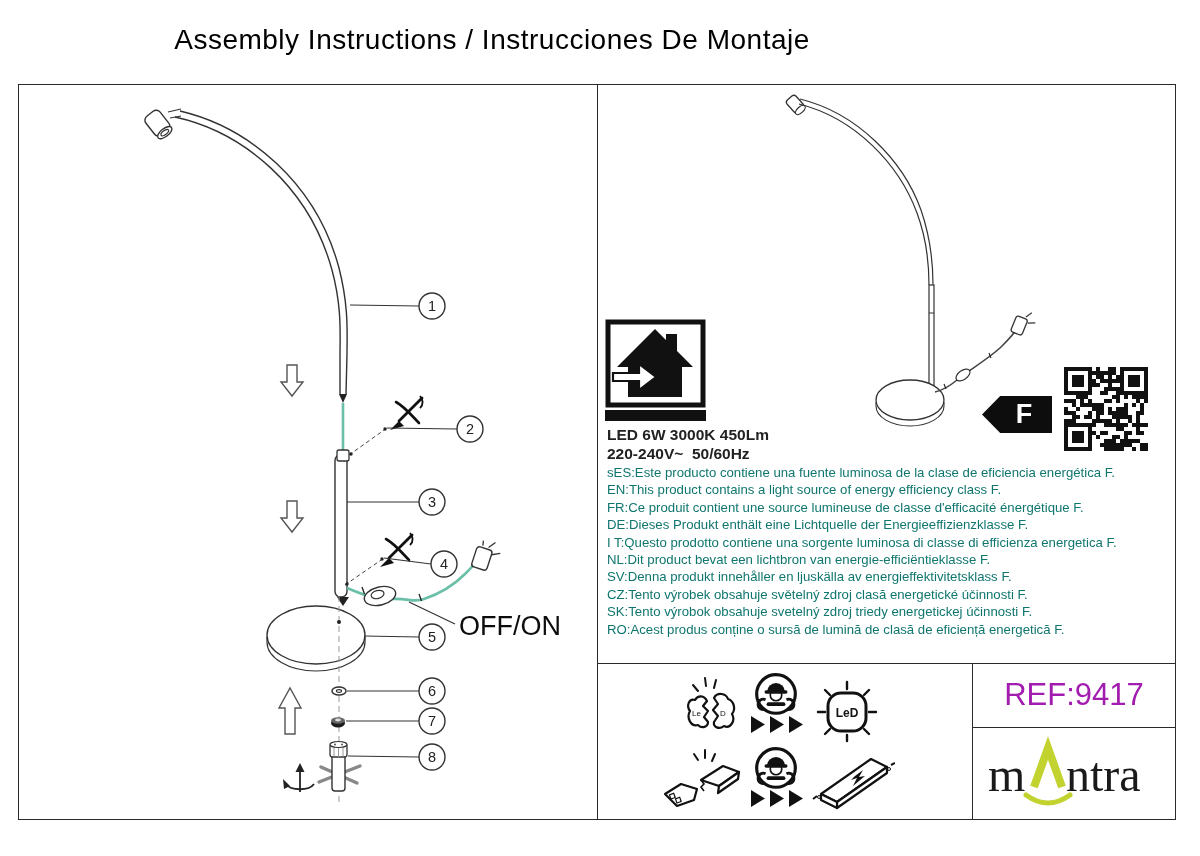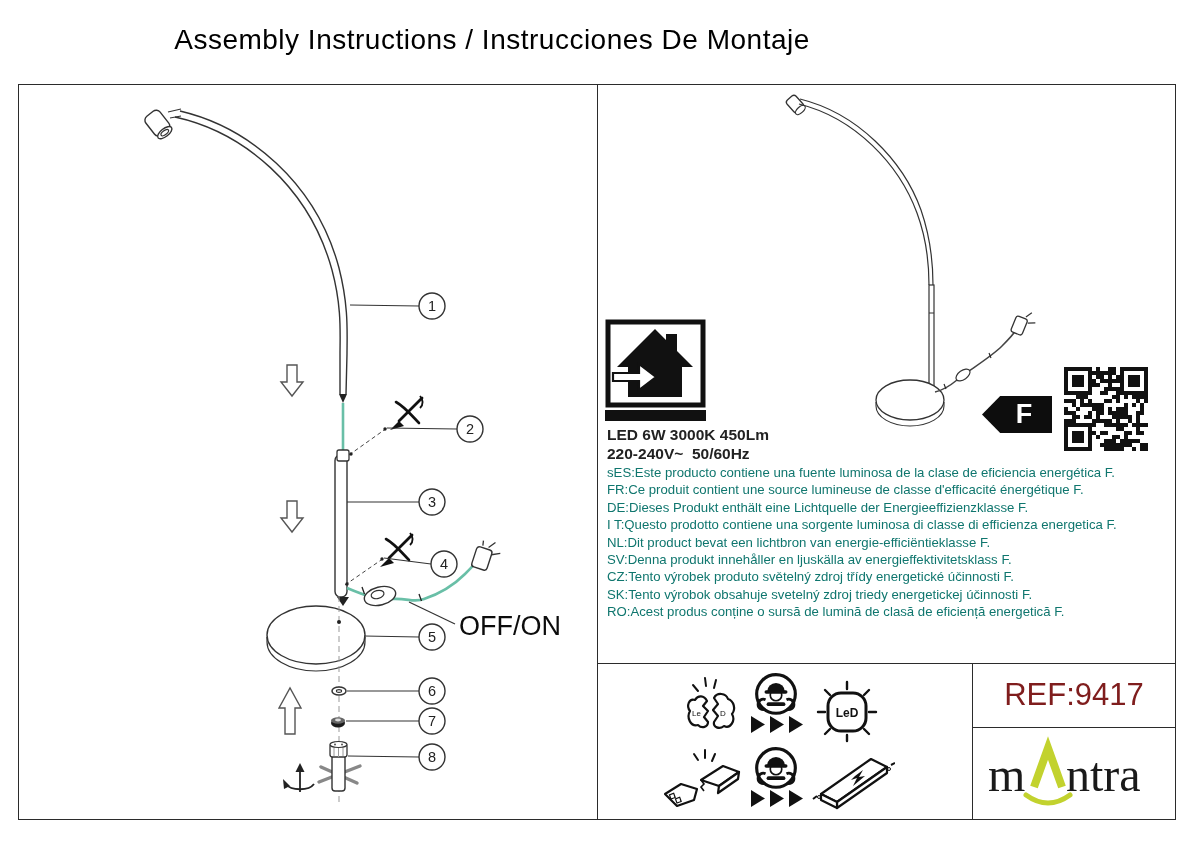--- a/index.html
+++ b/index.html
@@ -9,21 +9,21 @@
   #page-title{top:24px;left:0;width:984px;text-align:center;font-size:28px;color:#000;letter-spacing:.5px;}
   #frame{left:18px;top:84px;width:1156px;height:734px;border:1.4px solid #2b2b2b;}
   .spec{left:607px;font-size:15.5px;color:#222;white-space:pre;font-weight:bold;}
   #statements{left:607px;top:464px;width:566px;font-size:13.2px;line-height:17.4px;color:#0f766e;}
   #f-label{left:982px;top:396px;width:70px;height:37px;background:#0d0d0d;
            clip-path:polygon(0 50%,26% 0,100% 0,100% 100%,26% 100%);
            display:flex;align-items:center;justify-content:center;padding-left:14px;box-sizing:border-box;}
   #f-label span{color:#fff;font-weight:bold;font-size:27px;}
   #qr{left:1062px;top:367px;width:88px;height:84px;}
   #ref-cell{left:973px;top:664px;width:202px;height:62px;display:flex;align-items:center;justify-content:center;
-            font-size:31px;color:#7f1d1d;}
+            font-size:31px;color:#a21caf;}
   #brand-cell{left:973px;top:728px;width:202px;height:90px;display:flex;align-items:center;justify-content:center;}
   svg text{font-family:"Liberation Sans",sans-serif;}
   .serif{font-family:"Liberation Serif",serif;}
 </style>
 </head>
 <body>
 
 <svg width="0" height="0" style="position:absolute">
   <defs>
     <g id="cut">
@@ -371,26 +371,27 @@
         <path d="M0,56h28v28h-28z M4,60h20v20h-20z" fill-rule="evenodd"></path>
         <rect x="8" y="64" width="12" height="12"></rect>
       </g>
     </svg></div>
 
 <div class="abs spec" style="top:426px">LED 6W 3000K 450Lm</div>
 <div class="abs spec" style="top:445px">220-240V~  50/60Hz</div>
 
 <div id="statements" class="abs">
   <div>sES:Este producto contiene una fuente luminosa de la clase de eficiencia energética F.</div>
+  <div>EN:This product contains a light source of energy efficiency class F.</div>
   <div>FR:Ce produit contient une source lumineuse de classe d'efficacité énergétique F.</div>
   <div>DE:Dieses Produkt enthält eine Lichtquelle der Energieeffizienzklasse F.</div>
   <div>I T:Questo prodotto contiene una sorgente luminosa di classe di efficienza energetica F.</div>
   <div>NL:Dit product bevat een lichtbron van energie-efficiëntieklasse F.</div>
   <div>SV:Denna produkt innehåller en ljuskälla av energieffektivitetsklass F.</div>
-  <div>CZ:Tento výrobek produto světelný zdroj třídy energetické účinnosti F.</div>
+  <div>CZ:Tento výrobek obsahuje světelný zdroj clasă energetické účinnosti F.</div>
   <div>SK:Tento výrobok obsahuje svetelný zdroj triedy energetickej účinnosti F.</div>
   <div>RO:Acest produs conține o sursă de lumină de clasă de eficiență energetică F.</div>
 </div>
 
 <svg class="abs" style="left:683px;top:676px" width="56" height="62" viewBox="0 0 56 62">
   <path d="M10,9 l5,6 M22,2 l1,8 M33,4 l-2,8" stroke="#111" stroke-width="2" stroke-linecap="round" fill="none"></path>
   <path d="M12,24 C6,22 3,30 7,35 C3,42 8,51 15,49 C19,53 25,51 25,46 L21,41 L25,35 L20,30 L24,25 C21,19 15,19 12,24 Z" fill="#fff" stroke="#111" stroke-width="2.2" stroke-linejoin="round"></path>
   <path d="M31,22 C34,16 43,17 45,23 C51,25 53,33 49,38 C53,45 47,53 41,50 C36,54 30,51 31,46 L35,40 L30,34 L35,28 Z" fill="#fff" stroke="#111" stroke-width="2.2" stroke-linejoin="round"></path>
   <text x="9" y="40" font-size="8" fill="#111">Le</text>
   <text x="37" y="40" font-size="8" fill="#111">D</text>

